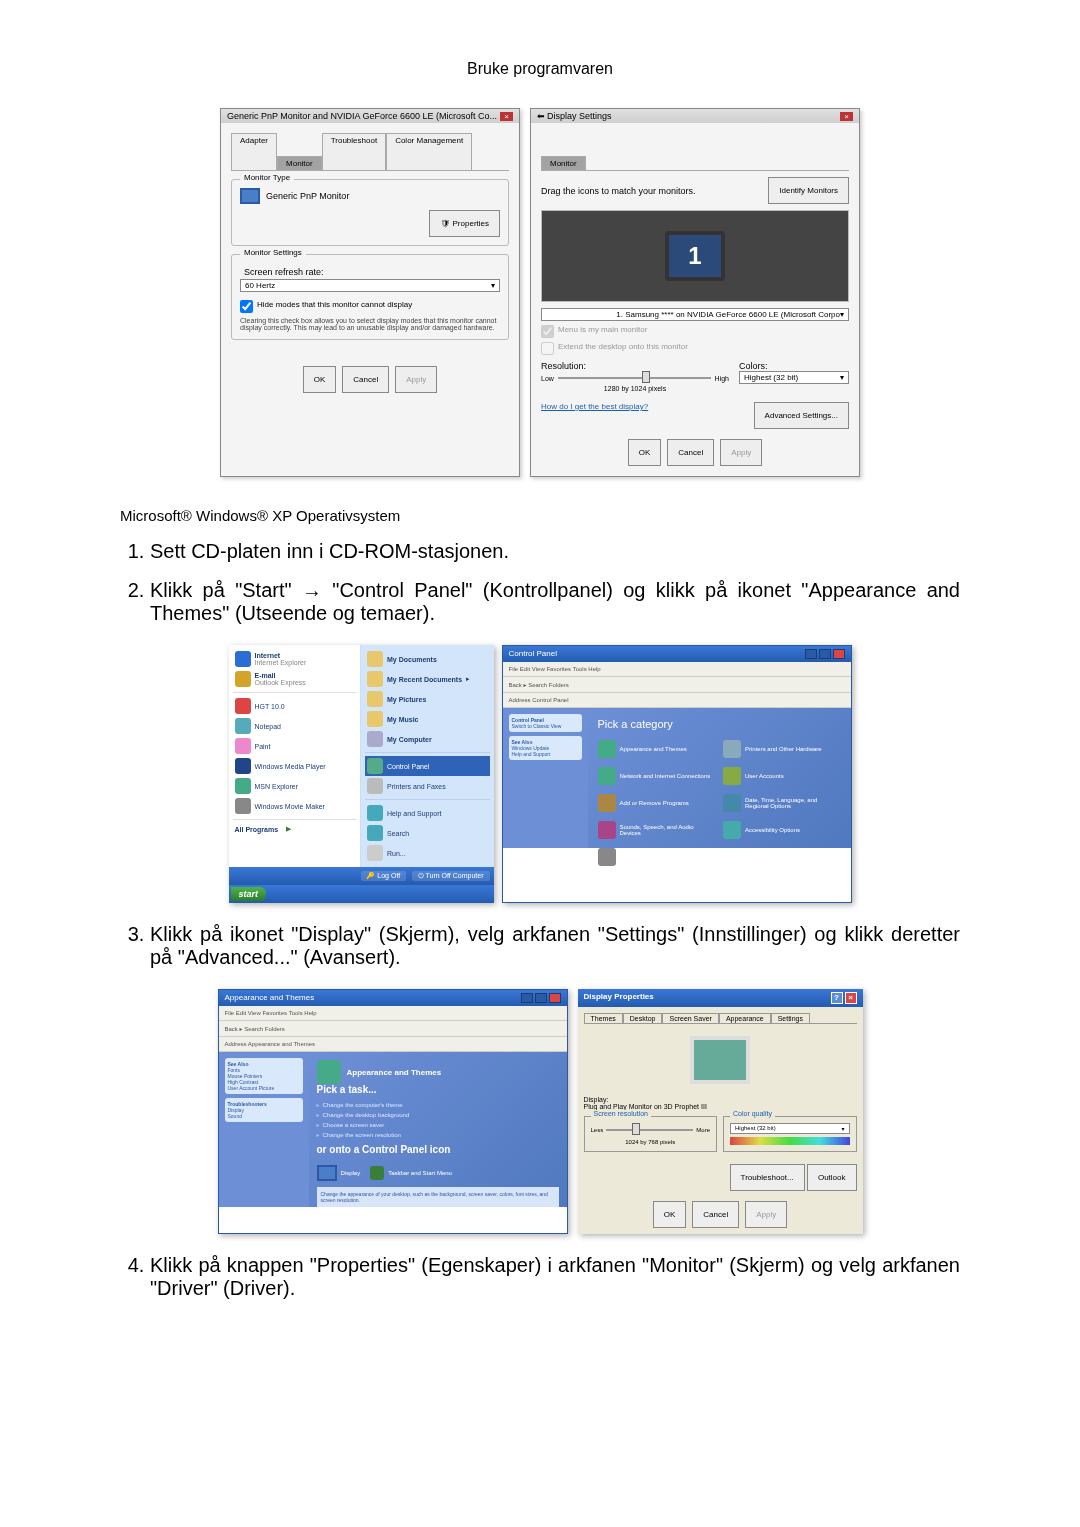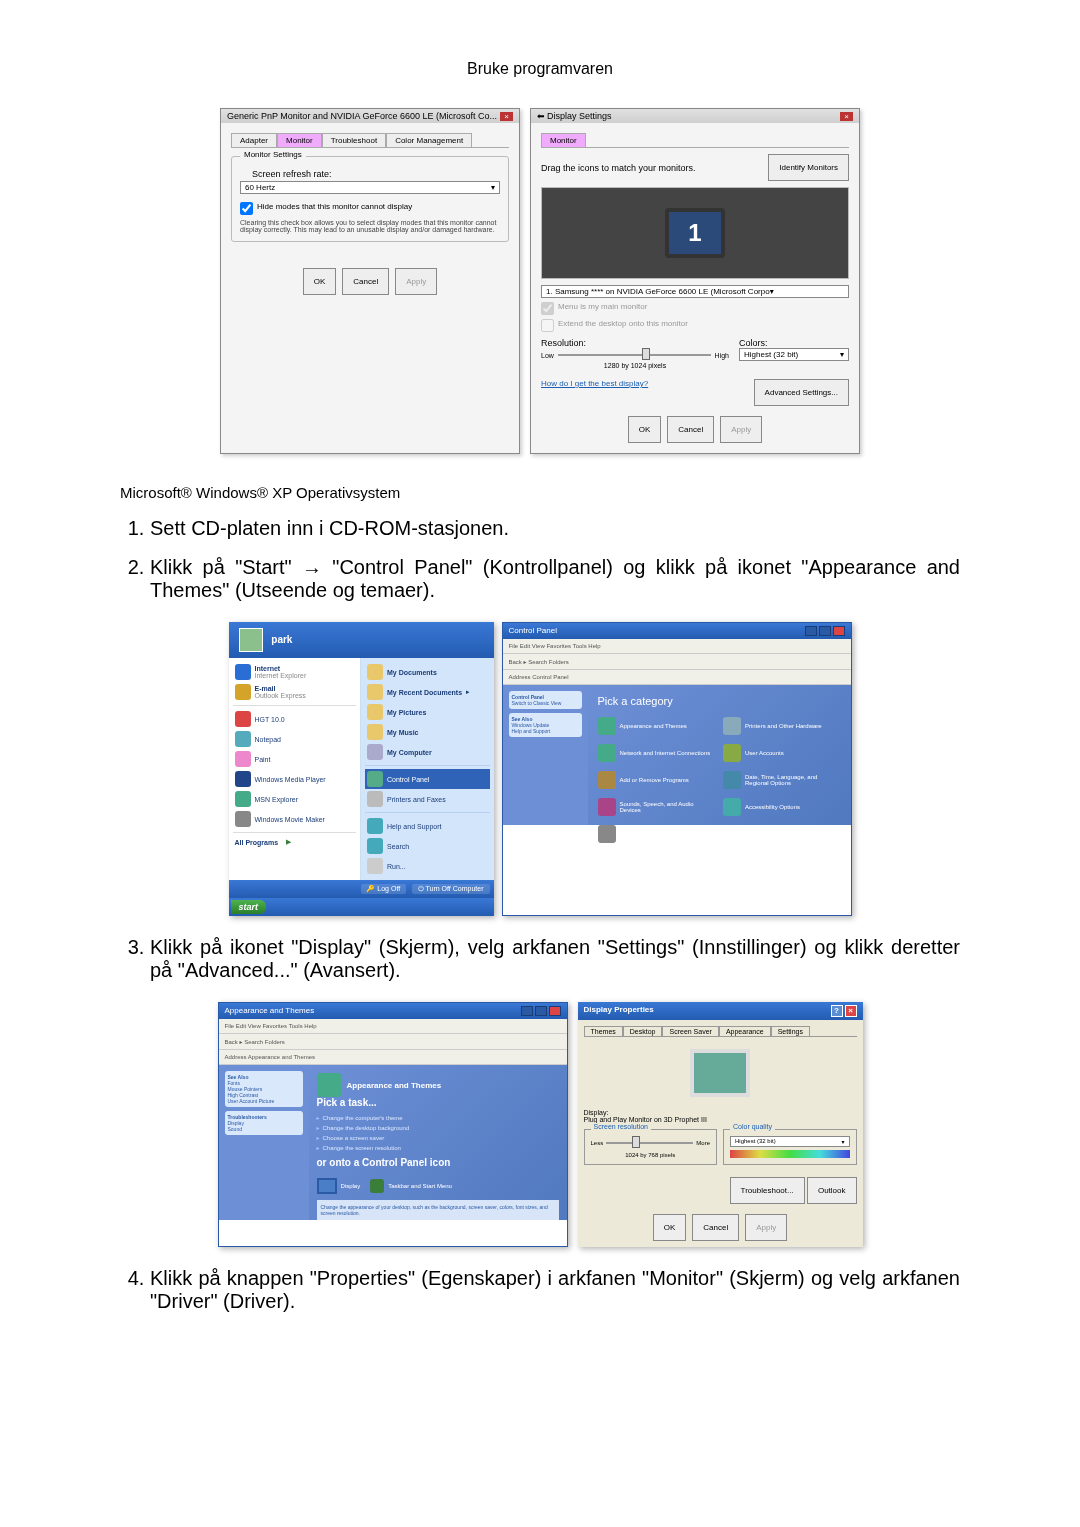--- a/index.html
+++ b/index.html
@@ -51,21 +51,21 @@
       border-bottom: 1px solid #aaa;
     }
     .tab {
       padding: 2px 8px;
       border: 1px solid #aaa;
       border-bottom: none;
       background: #eee;
       font-size: 8px;
       margin-right: 0;
     }
-    .tab.active { background: #f0abfc; }
+    .tab.active { background: #a3a3a3; margin-top: 23px; }
     .groupbox {
       border: 1px solid #bbb;
       border-radius: 3px;
       padding: 8px;
       margin-bottom: 8px;
       position: relative;
     }
     .groupbox-label {
       position: absolute;
       top: -7px;
@@ -397,22 +397,32 @@
     </div>
     <div class="dialog-body">
       <div class="tabs">
         <div class="tab">Adapter</div>
         <div class="tab active">Monitor</div>
         <div class="tab">Troubleshoot</div>
         <div class="tab">Color Management</div>
       </div>
       <div style="padding:8px 0">
         <div class="groupbox">
+          <div class="groupbox-label">Monitor Type</div>
+          <div style="display:flex;align-items:center;gap:6px;">
+            <span class="icon-monitor"></span>
+            <span>Generic PnP Monitor</span>
+          </div>
+          <div style="text-align:right;margin-top:6px">
+            <button class="btn">🛡 <span>Properties</span></button>
+          </div>
+        </div>
+        <div class="groupbox">
           <div class="groupbox-label">Monitor Settings</div>
-          <div style="margin:4px 12px 2px">Screen refresh rate:</div>
+          <div style="margin:4px 4px 2px">Screen refresh rate:</div>
           <div class="select" style="display:flex;justify-content:space-between">
             <span>60 Hertz</span>
               <span>▾</span>
           </div>
           <div class="checkbox-row" style="margin-top:8px">
             <input type="checkbox" checked="" style="">
             <span>Hide modes that this monitor cannot display</span>
           </div>
           <div style="font-size:7px;color:#444;margin-top:2px">Clearing this check box allows you to select display modes that this monitor cannot display correctly. This may lead to an unusable display and/or damaged hardware.</div>
         </div>
@@ -434,21 +444,21 @@
       <div class="tabs">
         <div class="tab active">Monitor</div>
       </div>
       <div style="display:flex;justify-content:space-between;align-items:center;margin-top:6px">
         <span>Drag the icons to match your monitors.</span>
         <button class="btn">Identify Monitors</button>
       </div>
       <div style="border:1px solid #bbb;background:#444;padding:10px;margin:6px 0">
         <div class="monitor-preview">1</div>
       </div>
-      <div class="select" style="display:flex;justify-content:flex-start">
+      <div class="select" style="display:flex;justify-content:flex-end">
         <span>1. Samsung **** on NVIDIA GeForce 6600 LE (Microsoft Corpo</span>
           <span>▾</span>
       </div>
       <div class="checkbox-row">
         <input type="checkbox" checked="" disabled="" style="">
         <span style="color:#999">Menu is my main monitor</span>
       </div>
       <div class="checkbox-row">
         <input type="checkbox" disabled="" style="">
         <span style="color:#999">Extend the desktop onto this monitor</span>
@@ -489,24 +499,20 @@
 <p class="body-text">Microsoft® Windows® XP Operativsystem</p>
 
 <ol class="steps">
   <li>Sett CD-platen inn i CD-ROM-stasjonen.</li>
   <li>Klikk på "Start" → "Control Panel" (Kontrollpanel) og klikk på ikonet "Appearance and Themes" (Utseende og temaer).</li>
 </ol>
 
 <div class="xp-panel">
 
   <div class="start-menu">
-    <div class="start-header">
-      <span style="display:inline-block;width:24px;height:24px;background:#8bbf8b;border:1px solid #fff;vertical-align:middle;margin-right:6px"></span>
-      <span>park</span>
-    </div>
     <div class="start-body">
       <div class="start-left">
         <div class="start-item">
             <span class="start-icon" style="background:#2a6dd4"></span>
             <div><b>Internet</b><br><span style="color:#888">Internet Explorer</span></div>
           </div>
         <div class="start-item">
             <span class="start-icon" style="background:#d4a42a"></span>
             <div><b>E-mail</b><br><span style="color:#888">Outlook Express</span></div>
           </div>

